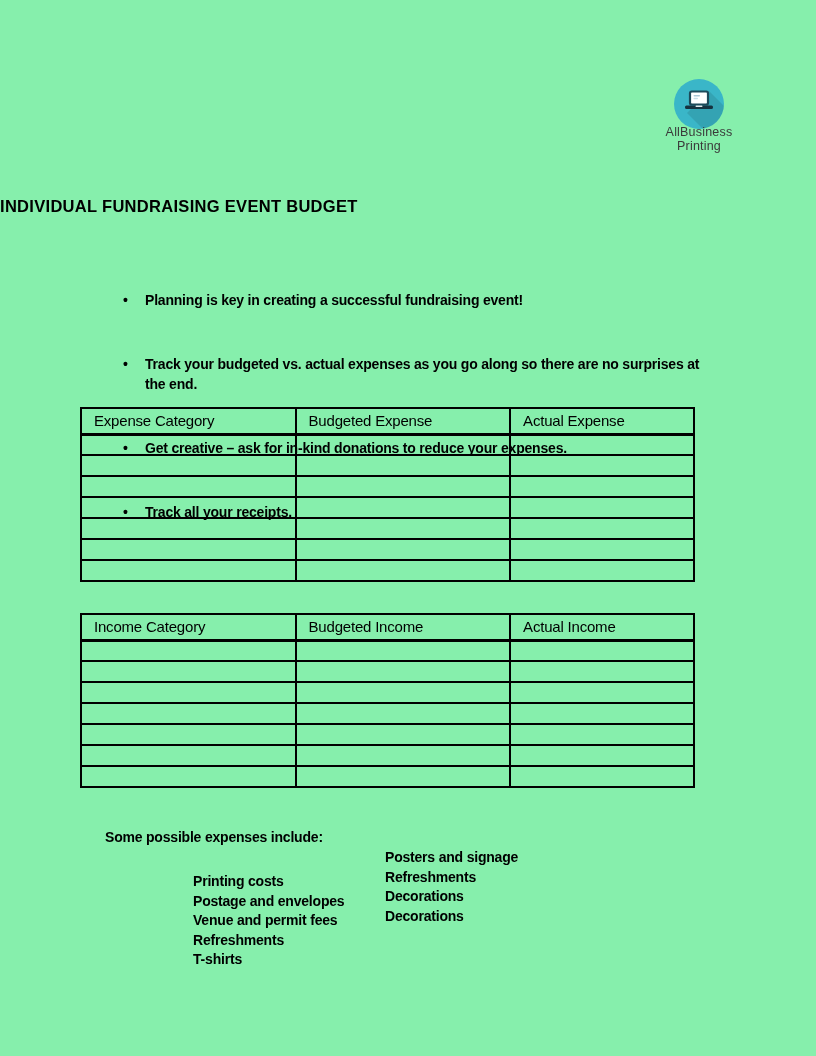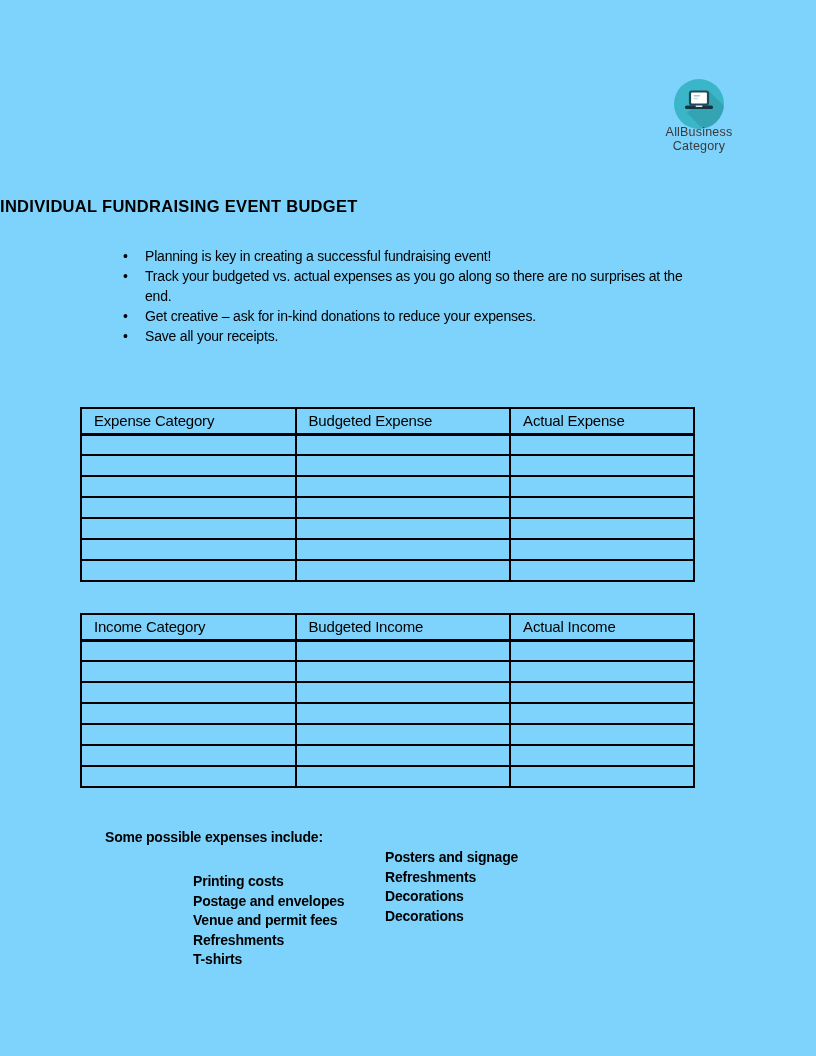--- a/index.html
+++ b/index.html
@@ -1,42 +1,42 @@
 <!DOCTYPE html>
 <html><head>
 <meta charset="utf-8">
 <style>
   * { margin:0; padding:0; box-sizing:border-box; }
   html,body { background:#e8e8e8; }
   .page {
     position:relative;
     width:816px; height:1056px;
     margin:0 auto;
-    background:#7dd3fc;
+    background:#86efac;
     font-family:"Liberation Sans", sans-serif;
     color:#000;
     overflow:hidden;
   }
 
   
   .logo { position:absolute; top:78px; left:654px; width:90px; text-align:center; }
   .logo-circle-wrap { width:52px; height:52px; margin:0 auto; }
   .logo-brand { margin-top:-4px; font-size:12.5px; line-height:13.5px; color:#3a3a3a; letter-spacing:0.2px; }
 
   
   .doc-title {
     position:absolute; top:197px; left:0; width:100%;
     text-align:left; font-size:16.5px; font-weight:bold; letter-spacing:0.3px;
   }
 
   
   .intro { position:absolute; left:122px; top:246px; width:588px; list-style:none; }
   .intro li {
     position:relative; padding-left:23px;
-    font-size:14px; font-weight:normal; line-height:20px; letter-spacing:-0.2px;
+    font-size:14px; font-weight:bold; line-height:20px; letter-spacing:-0.2px;margin-top:44px;
   }
   .intro li::before { content:"•"; position:absolute; left:1px; top:0; font-size:14px; }
 
   
   table.budget {
     position:absolute; left:80px; width:615px;
     border-collapse:collapse; table-layout:fixed;
   }
   table.budget.expense { top:407px; }
   table.budget.income  { top:613px; }
@@ -78,31 +78,31 @@
         </g>
         <rect x="17" y="13.5" width="18" height="13" rx="1.8" fill="#ffffff" stroke="#1d4a5a" stroke-width="2.2"></rect>
         <rect x="20.5" y="17" width="6.5" height="1.4" rx="0.7" fill="#a9c8d6"></rect>
         <rect x="20.5" y="19.8" width="4.5" height="1.4" rx="0.7" fill="#c7dde6"></rect>
         <path d="M13.5 27.5 h25 a1.5 1.5 0 0 1 1.5 1.5 v0.4 a1.6 1.6 0 0 1 -1.6 1.6 h-24.8 a1.6 1.6 0 0 1 -1.6 -1.6 v-0.4 a1.5 1.5 0 0 1 1.5 -1.5 z" fill="#16323f"></path>
         <rect x="22.5" y="27.5" width="7" height="1.4" rx="0.7" fill="#dfe9ec"></rect>
       </svg>
     </div>
     <div class="logo-brand">
       <div>AllBusiness</div>
-      <div>Category</div>
+      <div>Printing</div>
     </div>
   </div>
 
   <h1 class="doc-title">INDIVIDUAL FUNDRAISING EVENT BUDGET</h1>
 
   <ul class="intro">
     <li>Planning is key in creating a successful fundraising event!</li>
     <li>Track your budgeted vs. actual expenses as you go along so there are no surprises at the end.</li>
     <li>Get creative – ask for in-kind donations to reduce your expenses.</li>
-    <li>Save all your receipts.</li>
+    <li>Track all your receipts.</li>
   </ul>
 
   <table class="budget expense">
     <colgroup>
         <col class="c1">
         <col class="c2">
         <col class="c3">
       </colgroup>
     <thead>
       <tr>

